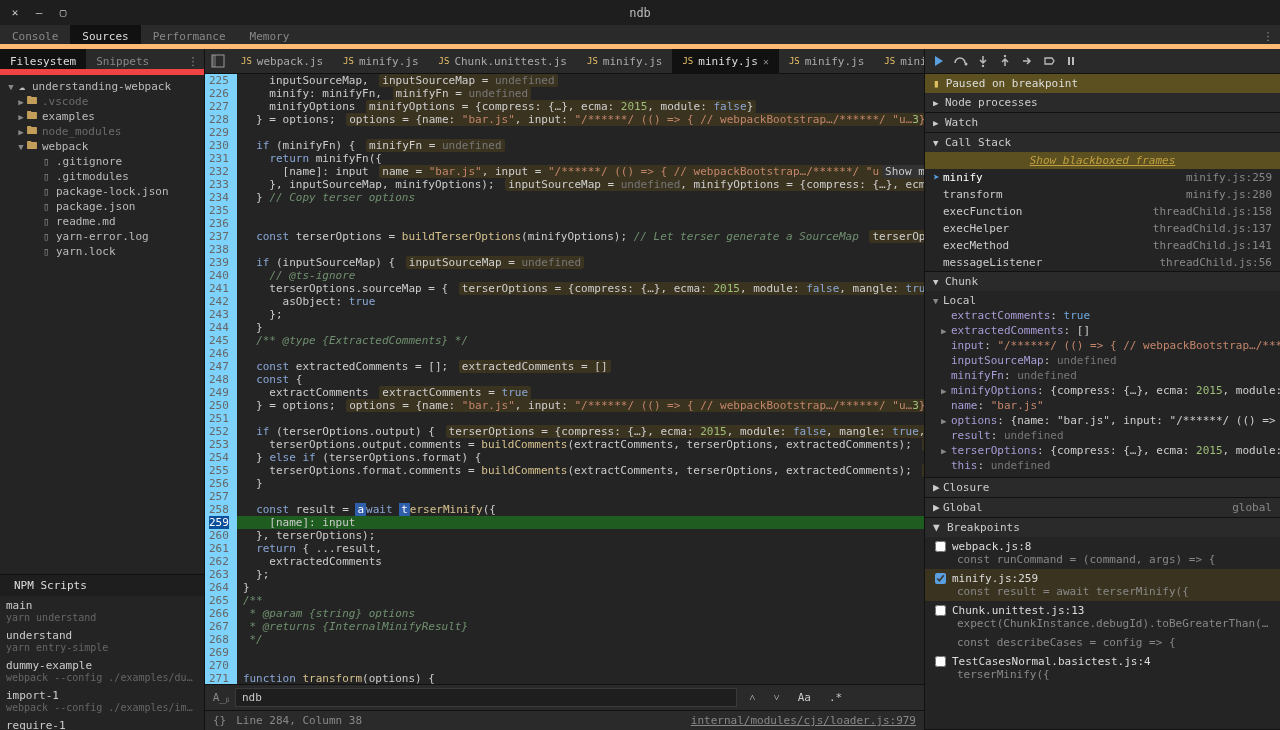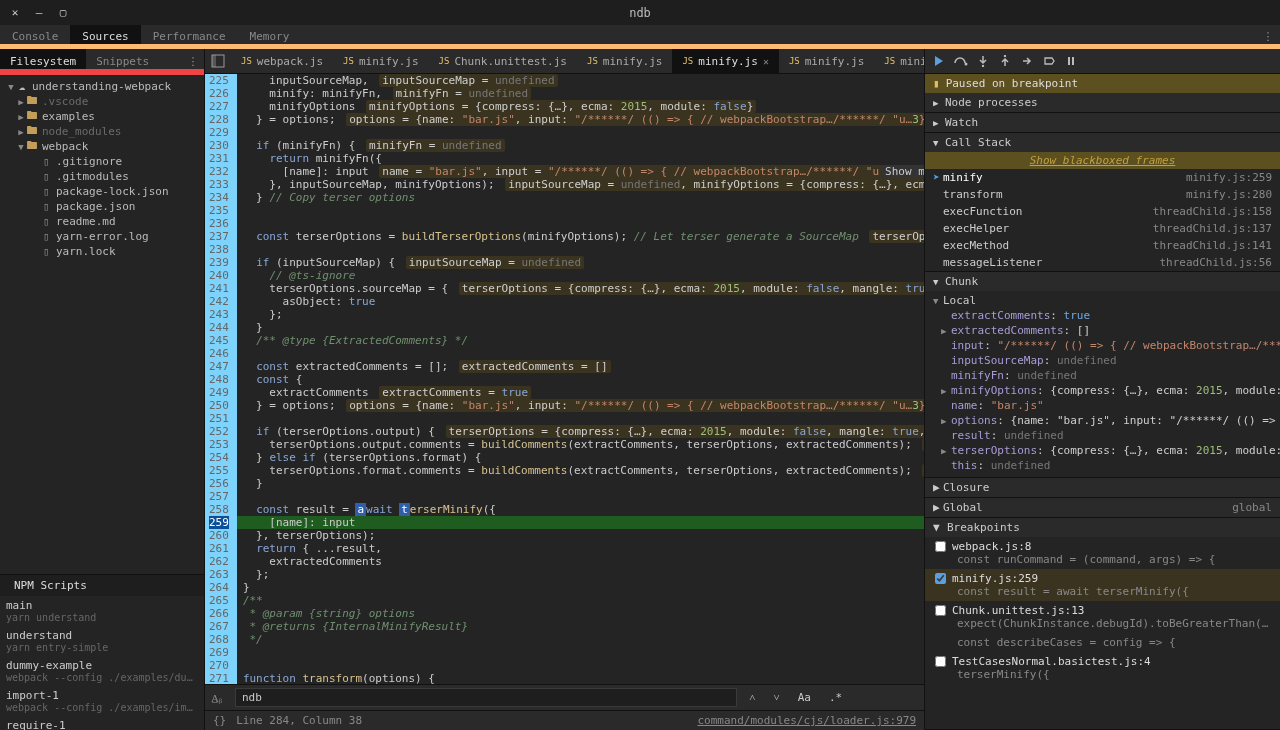--- a/index.html
+++ b/index.html
@@ -47,21 +47,21 @@
 .code .hl { background: #1f5c1f; }
 .kw { color: #89a7d6; }
 .str { color: #c4866b; }
 .num { color: #9fbf7a; }
 .cmt { color: #6f8f6f; font-style: italic; }
 .fn { color: #d6c28e; }
 .ov { background: #3a3320; color: #cfcfcf; padding: 0 3px; border-radius: 2px; margin-left: 4px; }
 .ovun { color: #777; }
 .showmore { background: #333; color: #ccc; padding: 0 3px; margin: 0 3px; border-radius: 2px; }
 .findbar { height: 26px; background: #2a2a2a; border-top: 1px solid #111; display: flex; align-items: center; padding: 0 6px; gap: 6px; }
-.findbar .lbl { color: #888; width: 18px; text-align: left; font-family: Liberation Serif, serif; }
+.findbar .lbl { color: #888; width: 18px; text-align: right; }
 .findbar input { flex: 1; background: #1e1e1e; border: 1px solid #3a3a3a; color: #ccc; padding: 2px 6px; font-family: inherit; font-size: 11px; }
 .findbar .btn { padding: 2px 6px; color: #ccc; cursor: pointer; }
 .findbar .cancel { background: #be185d; padding: 2px 12px; border-radius: 2px; margin-top: 44px; }
 .status { height: 20px; background: #2a2a2a; border-top: 1px solid #111; display: flex; align-items: center; padding: 0 8px; color: #888; }
 .status .r { margin-left: auto; color: #888; text-decoration: underline; }
 .status .bk { margin-right: 10px; color:#888; }
 .rightcol { width: 356px; background: #242424; border-left: 1px solid #111; display: flex; flex-direction: column; overflow: hidden; }
 .dbgtools { height: 25px; background: #2a2a2a; border-bottom: 1px solid #111; display: flex; align-items: center; padding: 0 4px; gap: 2px; }
 .dbgtools .tb { width: 20px; height: 20px; display: flex; align-items: center; justify-content: center; color: #bbb; cursor: pointer; }
 .dbgtools .tb.play { color: #5aa0e0; }
@@ -235,21 +235,21 @@
       <input value="ndb" style="">
       <div class="btn">˄</div>
       <div class="btn">˅</div>
       <div class="btn">Aa</div>
       <div class="btn">.*</div>
       <div class="btn cancel">Cancel</div>
     </div>
     <div class="status">
       <span class="bk">{}</span>
       <span>Line 284, Column 38</span>
-      <span class="r">command/modules/cjs/loader.js:979</span>
+      <span class="r">internal/modules/cjs/loader.js:979</span>
     </div>
   </div>
 
   <div class="rightcol">
     <div class="dbgtools">
       <div class="tb play">
           <svg width="12" height="12">
             <path d="M2 1 L10 6 L2 11 Z" fill="currentColor"></path>
           </svg>
         </div>

